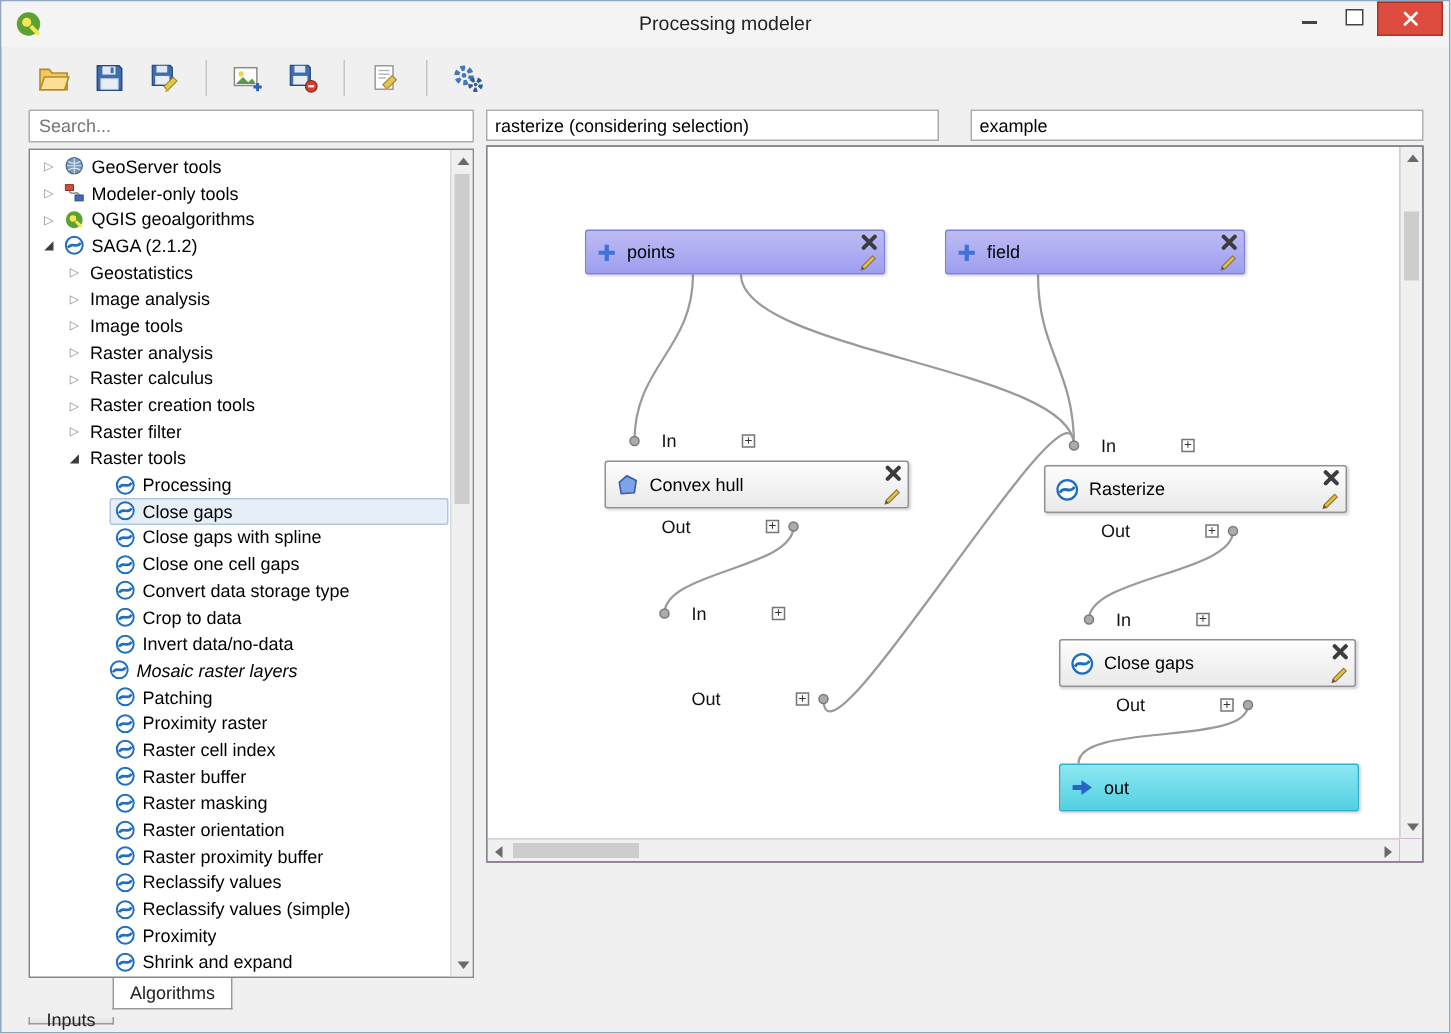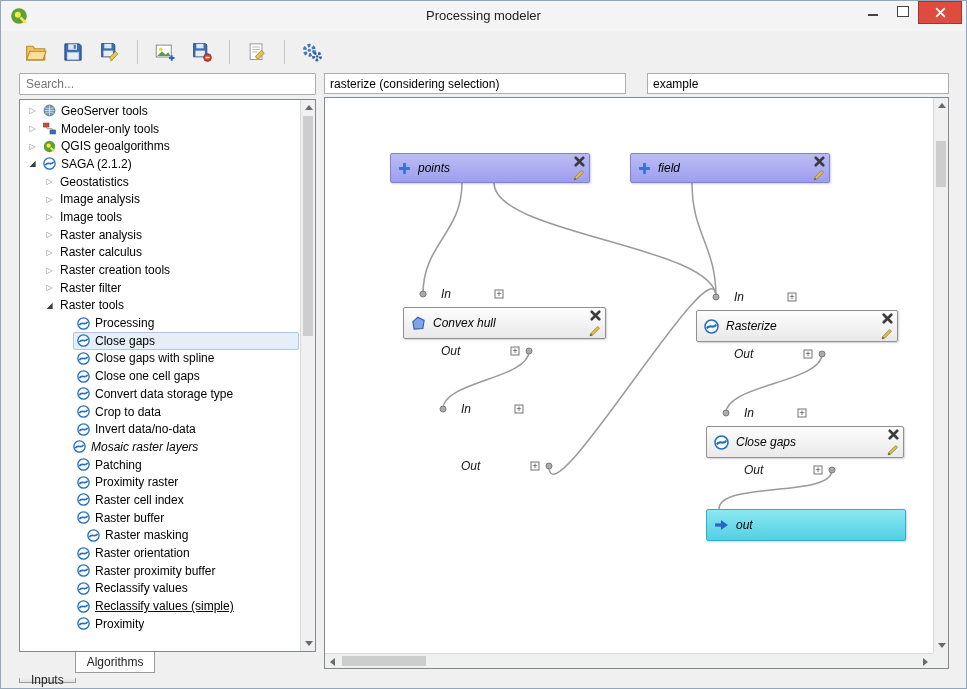--- a/index.html
+++ b/index.html
@@ -31,21 +31,21 @@
   .hl.sel{background:#e6eef7;border:1px solid #aec8e2;border-radius:2px;}
   .ticon{width:13px;height:13px;flex:0 0 13px;display:inline-flex;}
   .tlabel{white-space:nowrap;overflow:hidden;font-size:12px;color:#000;}
   .tabsrow{height:21px;display:flex;align-items:stretch;}
   .tab{padding:2px 11px;border:1px solid #9a9a9a;border-top:none;background:linear-gradient(#f0f0f0,#e2e2e2);font-size:12px;display:flex;align-items:center;margin-right:-1px;color:#222;margin-top:26px;}
   .tab.active{background:#fff;border-top:1px solid #fff;margin-top:-1px;text-align:right;}
   
   .rightcol{flex:1;display:flex;flex-direction:column;}
   .modelhead{display:flex;gap:21px;}
   .mfield{flex:1;height:21px;border:1px solid #abadb3;padding:2px 5px;font:12px "Liberation Sans",sans-serif;background:#fff;box-sizing:border-box;}
-  .canvaswrap{margin-top:3px;height:572px;border:1px solid #828790;background:#701a75;position:relative;box-sizing:border-box;font-style:italic;}
+  .canvaswrap{margin-top:3px;height:478px;border:1px solid #828790;background:#701a75;position:relative;box-sizing:border-box;}
   .canvasarea{position:absolute;left:0;top:0;right:15px;bottom:15px;overflow:hidden;background:#fff;}
   .conn{fill:none;stroke:#9a9a9a;stroke-width:1.5;}
   .node{position:absolute;border:1px solid #909090;border-radius:2px;background:linear-gradient(#fdfdfd,#e9e9e9);box-shadow:1px 1px 2px rgba(0,0,0,0.18);display:flex;align-items:center;padding:0 22px 0 7px;box-sizing:border-box;}
   .node.ninput{background:linear-gradient(#bcbcf4,#9e9ef0);border-color:#7f7fd8;}
   .node.noutput{background:linear-gradient(#8ce8f2,#52d0e2);border-color:#2fb0c8;}
   .nicon{display:inline-flex;margin-right:7px;flex:0 0 auto;}
   .nlabel{font-size:12px;color:#000;white-space:nowrap;overflow:hidden;}
   .nx{position:absolute;top:2px;right:4px;line-height:0;}
   .npencil{position:absolute;bottom:1px;right:4px;line-height:0;}
   .portrow{position:absolute;height:14px;}
@@ -402,21 +402,21 @@
               <span class="hl">
                 <span class="ticon">
                   <svg width="13" height="13" viewBox="0 0 12 12">
                     <circle cx="6" cy="6" r="5.2" fill="#fff" stroke="#1e6ec2" stroke-width="1.2"></circle>
                     <path d="M2.2 7.6 C4 3.4 8 8.6 9.8 4.4" stroke="#1e6ec2" stroke-width="1.6" fill="none"></path>
                   </svg>
                 </span>
                 <span class="tlabel">Raster buffer</span>
               </span>
             </div>
-            <div class="trow" style="padding-left:40px;margin-left:10px;">
+            <div class="trow" style="padding-left:40px;">
               <span class="arrow"></span>
               <span class="hl">
                 <span class="ticon">
                   <svg width="13" height="13" viewBox="0 0 12 12">
                     <circle cx="6" cy="6" r="5.2" fill="#fff" stroke="#1e6ec2" stroke-width="1.2"></circle>
                     <path d="M2.2 7.6 C4 3.4 8 8.6 9.8 4.4" stroke="#1e6ec2" stroke-width="1.6" fill="none"></path>
                   </svg>
                 </span>
                 <span class="tlabel">Raster masking</span>
               </span>
@@ -450,21 +450,21 @@
               <span class="hl">
                 <span class="ticon">
                   <svg width="13" height="13" viewBox="0 0 12 12">
                     <circle cx="6" cy="6" r="5.2" fill="#fff" stroke="#1e6ec2" stroke-width="1.2"></circle>
                     <path d="M2.2 7.6 C4 3.4 8 8.6 9.8 4.4" stroke="#1e6ec2" stroke-width="1.6" fill="none"></path>
                   </svg>
                 </span>
                 <span class="tlabel">Reclassify values</span>
               </span>
             </div>
-            <div class="trow" style="padding-left:40px;text-decoration:underline;">
+            <div class="trow" style="padding-left:40px;">
               <span class="arrow"></span>
               <span class="hl">
                 <span class="ticon">
                   <svg width="13" height="13" viewBox="0 0 12 12">
                     <circle cx="6" cy="6" r="5.2" fill="#fff" stroke="#1e6ec2" stroke-width="1.2"></circle>
                     <path d="M2.2 7.6 C4 3.4 8 8.6 9.8 4.4" stroke="#1e6ec2" stroke-width="1.6" fill="none"></path>
                   </svg>
                 </span>
                 <span class="tlabel">Reclassify values (simple)</span>
               </span>
@@ -472,20 +472,32 @@
             <div class="trow" style="padding-left:40px;">
               <span class="arrow"></span>
               <span class="hl">
                 <span class="ticon">
                   <svg width="13" height="13" viewBox="0 0 12 12">
                     <circle cx="6" cy="6" r="5.2" fill="#fff" stroke="#1e6ec2" stroke-width="1.2"></circle>
                     <path d="M2.2 7.6 C4 3.4 8 8.6 9.8 4.4" stroke="#1e6ec2" stroke-width="1.6" fill="none"></path>
                   </svg>
                 </span>
                 <span class="tlabel">Proximity</span>
+              </span>
+            </div>
+            <div class="trow" style="padding-left:40px;">
+              <span class="arrow"></span>
+              <span class="hl">
+                <span class="ticon">
+                  <svg width="13" height="13" viewBox="0 0 12 12">
+                    <circle cx="6" cy="6" r="5.2" fill="#fff" stroke="#1e6ec2" stroke-width="1.2"></circle>
+                    <path d="M2.2 7.6 C4 3.4 8 8.6 9.8 4.4" stroke="#1e6ec2" stroke-width="1.6" fill="none"></path>
+                  </svg>
+                </span>
+                <span class="tlabel">Shrink and expand</span>
               </span>
             </div>
           </div>
         <div class="vscroll">
           <div class="sbtn top">
               <span class="a-up"></span>
             </div>
           <div class="sthumb" style="top:16px;height:220px;"></div>
           <div class="sbtn bot">
               <span class="a-dn"></span>

